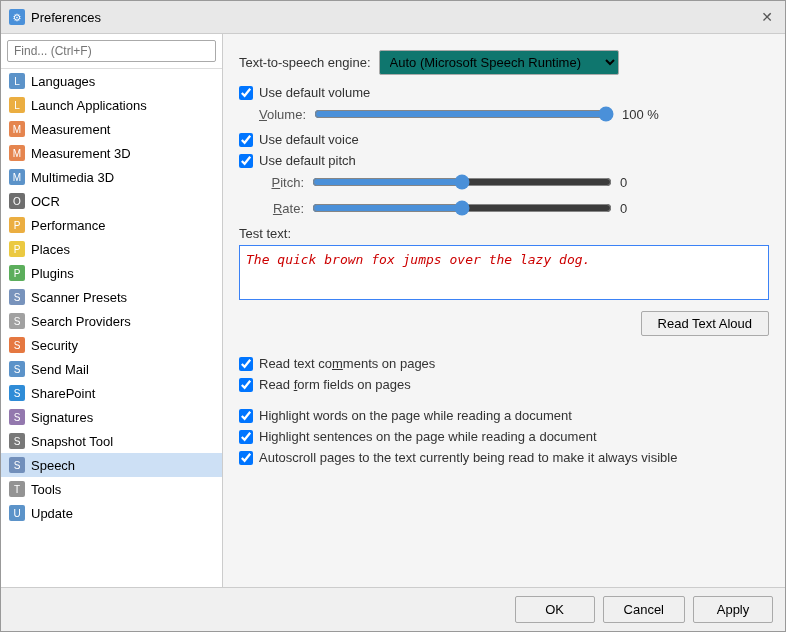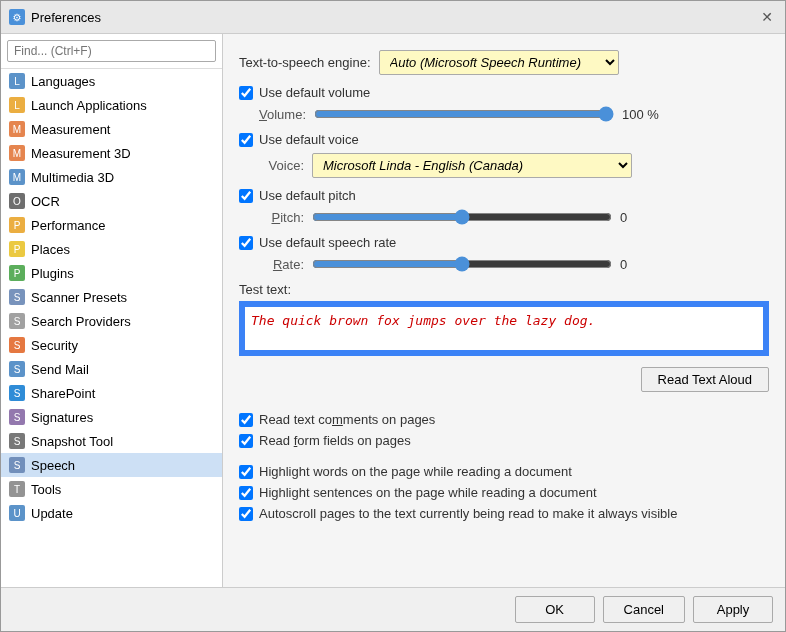--- a/index.html
+++ b/index.html
@@ -138,23 +138,22 @@
     .form-label {
       font-size: 13px;
       color: #333;
     }
 
     .form-select {
       padding: 3px 20px 3px 6px;
       border: 1px solid #aaa;
       border-radius: 2px;
       font-size: 13px;
-      background: #fef9c3;
+      background: #0f766e;
       min-width: 200px;
-      font-style: italic;
     }
 
     .checkbox-row {
       display: flex;
       align-items: center;
       gap: 6px;
       margin-bottom: 6px;
     }
 
     .checkbox-row input[type="checkbox"] {
@@ -191,21 +190,21 @@
 
     .test-text-label {
       font-size: 13px;
       margin-bottom: 4px;
       color: #333;
     }
 
     .test-text-area {
       width: 100%;
       padding: 6px;
-      border: 6px solid #3b82f6;
+      border: 1px solid #3b82f6;
       background: white;
       font-size: 13px;
       color: #cc0000;
       font-style: italic;
       min-height: 55px;
       resize: none;
       margin-bottom: 8px;
     }
 
     .read-aloud-btn {
@@ -470,42 +469,32 @@
         <span class="slider-value">
           <span>100</span>&nbsp;<span>%</span>
         </span>
       </div>
 
       <div class="checkbox-row">
         <input type="checkbox" id="chk-voice" checked="" style="">
         <label for="chk-voice" class="form-label">Use default voice</label>
       </div>
 
-      <div class="slider-row">
-        <span class="slider-label">Voice:</span>
-        <select class="form-select" style="flex:1; max-width:320px;">
-          <option>Microsoft Linda - English (Canada)</option>
-        </select>
-      </div>
 
       <div class="checkbox-row">
         <input type="checkbox" id="chk-pitch" checked="" style="">
         <label for="chk-pitch" class="form-label">Use default pitch</label>
       </div>
 
       <div class="slider-row">
         <span class="slider-label"><span class="underline">P</span>itch:</span>
         <input type="range" class="slider" min="-10" max="10" value="0" style="">
         <span class="slider-value">0</span>
       </div>
 
-      <div class="checkbox-row">
-        <input type="checkbox" id="chk-rate" checked="" style="">
-        <label for="chk-rate" class="form-label">Use default speech rate</label>
-      </div>
 
       <div class="slider-row">
         <span class="slider-label"><span class="underline">R</span>ate:</span>
         <input type="range" class="slider" min="-10" max="10" value="0" style="">
         <span class="slider-value">0</span>
       </div>
 
       <div class="section-gap">
         <div class="test-text-label">Test text:</div>
         <textarea class="test-text-area" style="">The quick brown fox jumps over the lazy dog.</textarea>

